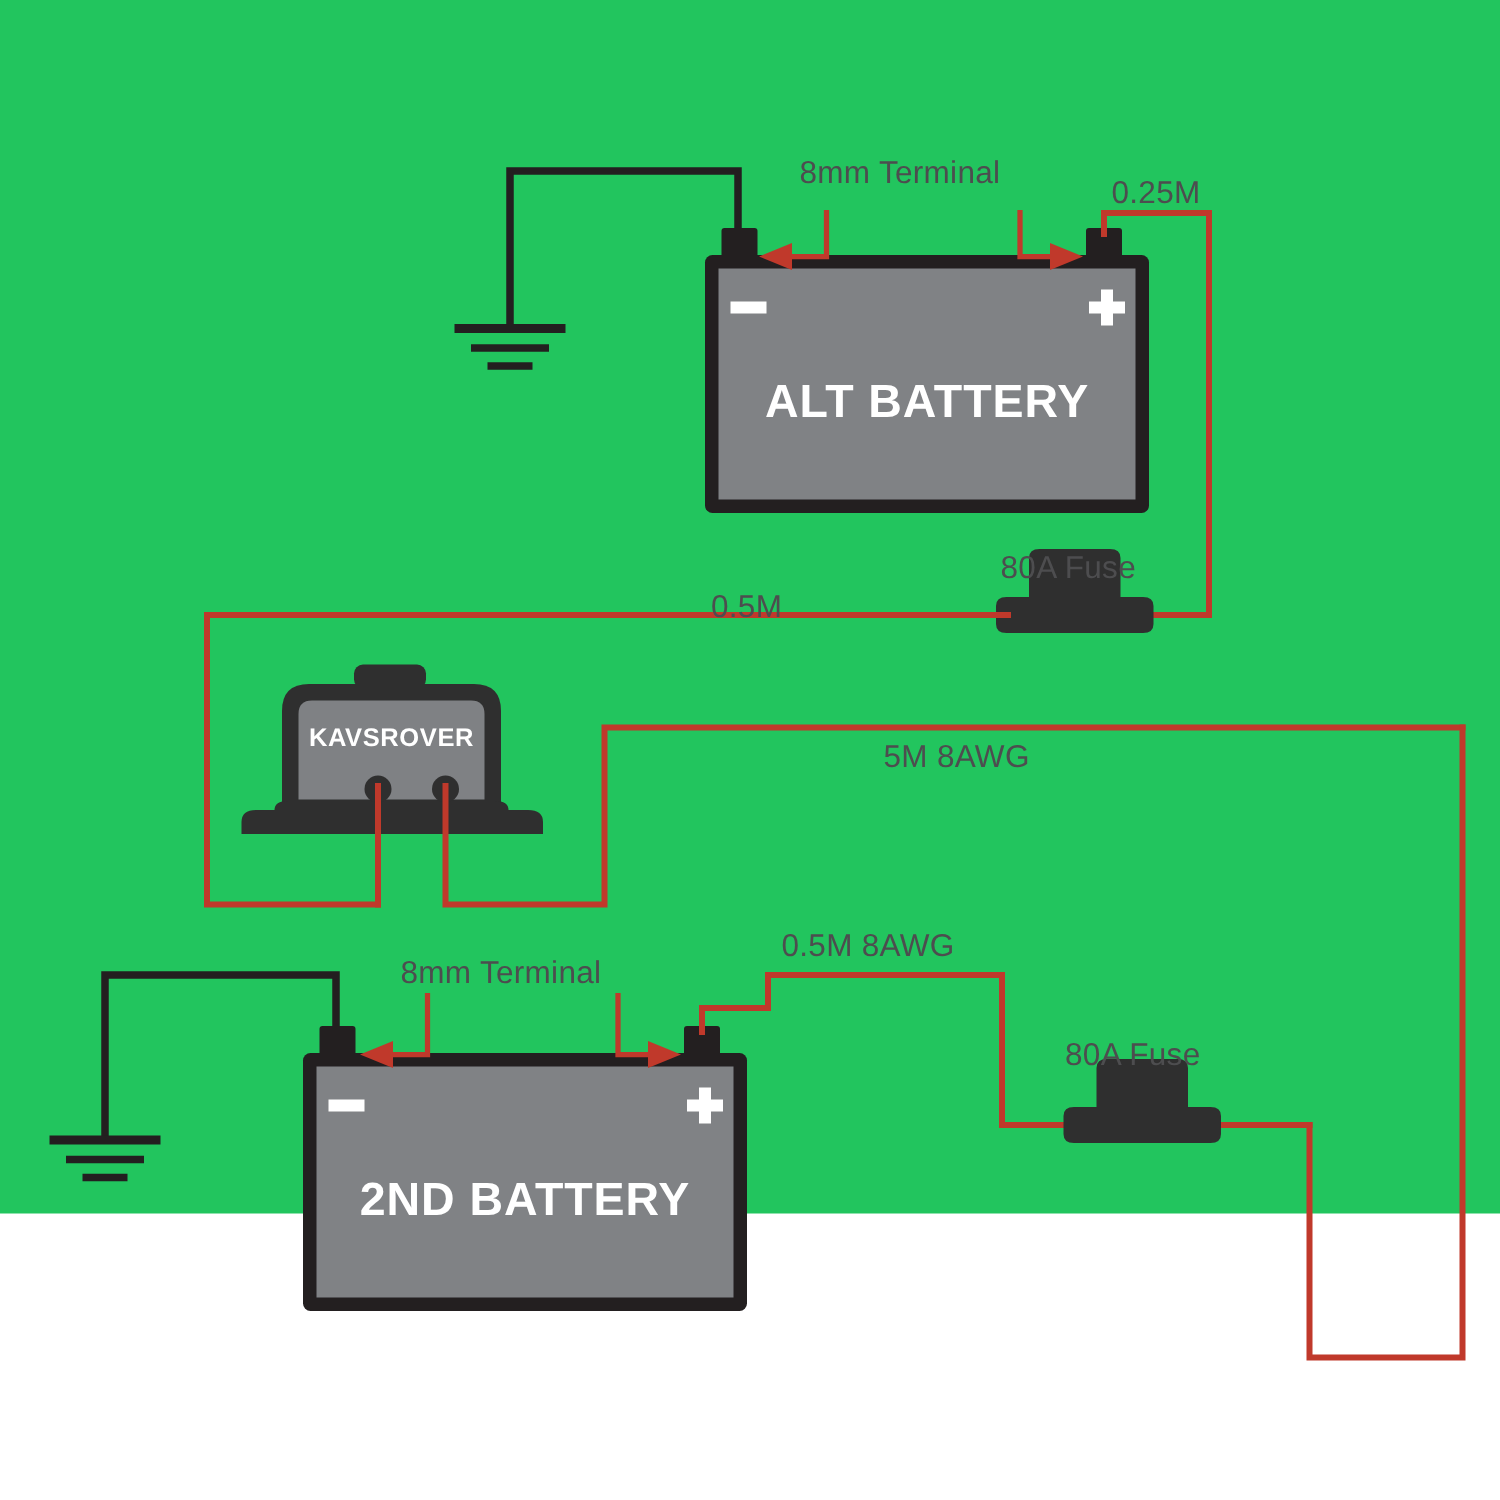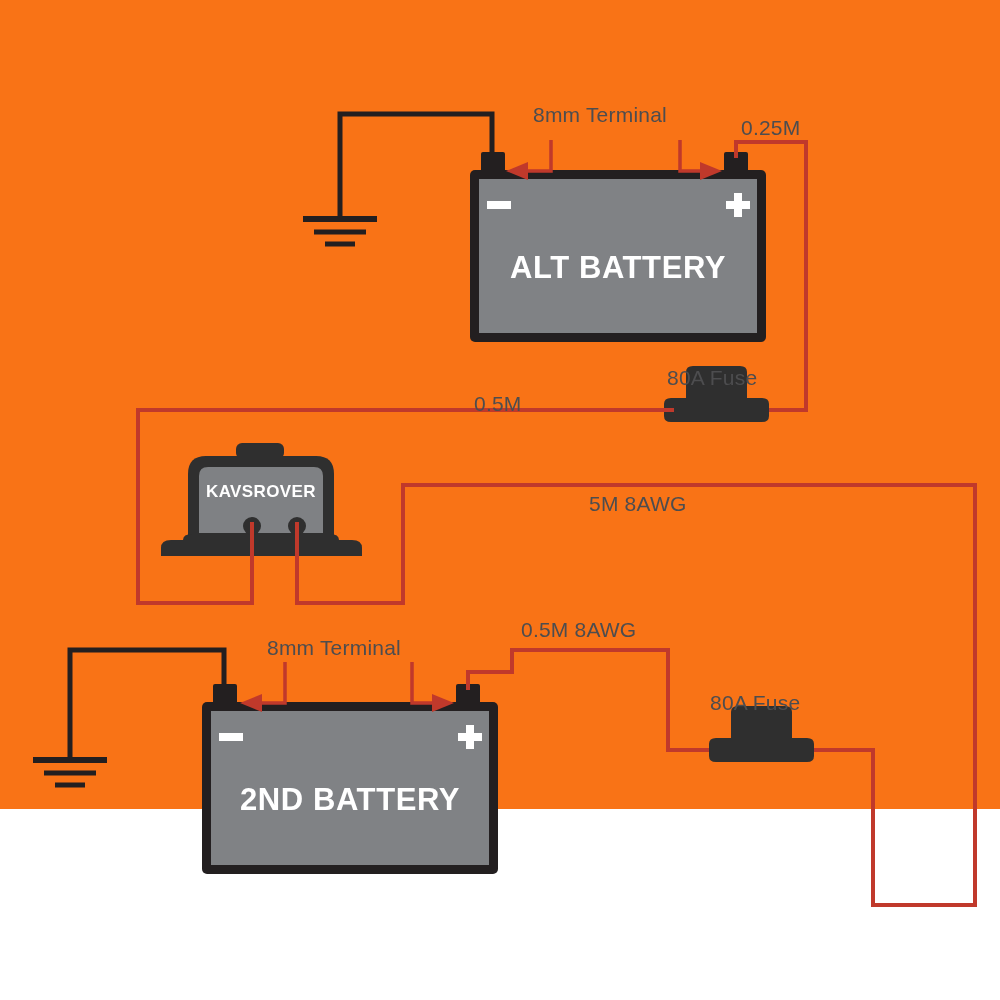--- a/index.html
+++ b/index.html
@@ -10,21 +10,21 @@
   body {
     width: 1000px;
     height: 1000px;
     font-family: "Liberation Sans", sans-serif;
     overflow: hidden;
   }
   #diagram-root {
     position: relative;
     width: 1000px;
     height: 809px;
-    background: #f97316;
+    background: #22c55e;
   }
   svg.canvas {
     position: absolute;
     top: 0;
     left: 0;
     width: 1000px;
     height: 1000px;
   }
   .wire-red {
     fill: none;

